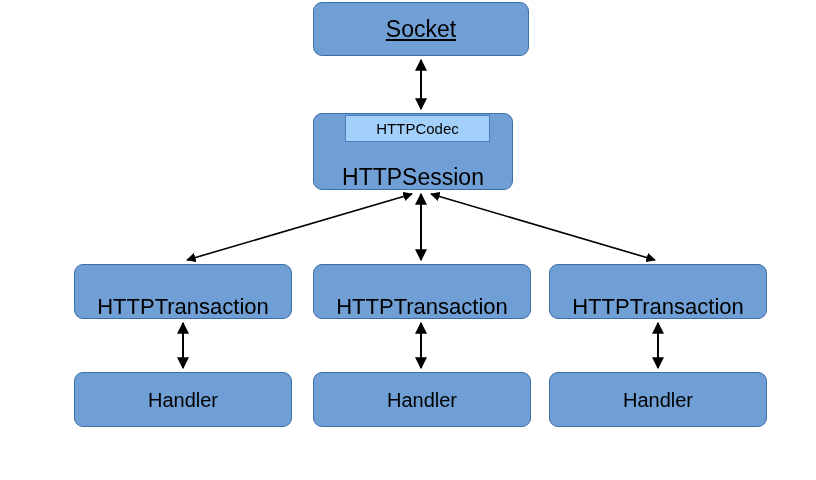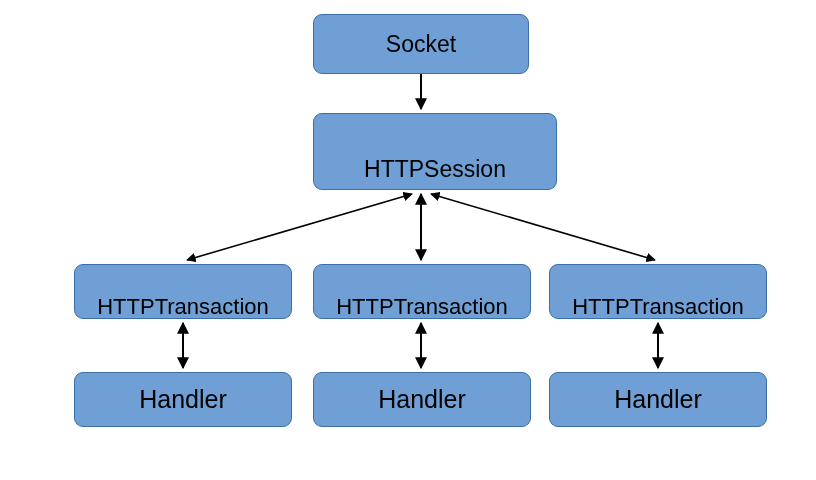--- a/index.html
+++ b/index.html
@@ -37,24 +37,24 @@
     justify-content: center;
     color: #000000;
     z-index: 2;
   }
   .node-label {
     font-size: 23px;
     line-height: 1;
     color: #000000;
     white-space: nowrap;
   }
-  .node-socket   { left: 313px; top: 14px;   width: 216px; height: 60px; }
-  .node-session  { left: 313px; top: 113px; width: 244px; height: 77px;
+  .node-socket   { left: 313px; top: 2px;   width: 216px; height: 54px; text-decoration: underline; }
+  .node-session  { left: 313px; top: 113px; width: 200px; height: 77px;
                    align-items: flex-end; justify-content: center;
-                   padding-bottom: 8px; }
+                   }
   .node-tx       { top: 264px; width: 218px; height: 55px; align-items: flex-end; }
   .node-tx-left  { left: 74px; }
   .node-tx-mid   { left: 313px; }
   .node-tx-right { left: 549px; }
   .node-hd       { top: 372px; width: 218px; height: 55px; }
   .node-hd-left  { left: 74px; }
   .node-hd-mid   { left: 313px; }
   .node-hd-right { left: 549px; }
 
   .codec {
@@ -71,21 +71,21 @@
     justify-content: center;
     z-index: 3;
   }
   .codec-label {
     font-size: 15px;
     line-height: 1;
     color: #000000;
     white-space: nowrap;
   }
   .label-tx { font-size: 22px; }
-  .label-hd { font-size: 25px; }
+  .label-hd { font-size: 20px; }
 </style>
 </head>
 <body>
 
 <div id="canvas">
 
   <svg id="edges" viewBox="0 0 816 480" width="816" height="480" xmlns="http://www.w3.org/2000/svg">
     <defs>
       <marker id="arrowEnd" viewBox="0 0 10 10" refX="9" refY="5" markerWidth="6" markerHeight="6" orient="auto-start-reverse">
         <path d="M 0 0 L 10 5 L 0 10 z" fill="#000000"></path>
@@ -109,20 +109,23 @@
   </svg>
 
   <div class="node node-socket">
     <span class="node-label">Socket</span>
   </div>
 
   <div class="node node-session">
     <span class="node-label">HTTPSession</span>
   </div>
 
+  <div class="codec">
+    <span class="codec-label">HTTPCodec</span>
+  </div>
 
   <div class="node node-tx node-tx-left">
     <span class="node-label label-tx">HTTPTransaction</span>
   </div>
   <div class="node node-tx node-tx-mid">
     <span class="node-label label-tx">HTTPTransaction</span>
   </div>
   <div class="node node-tx node-tx-right">
     <span class="node-label label-tx">HTTPTransaction</span>
   </div>

